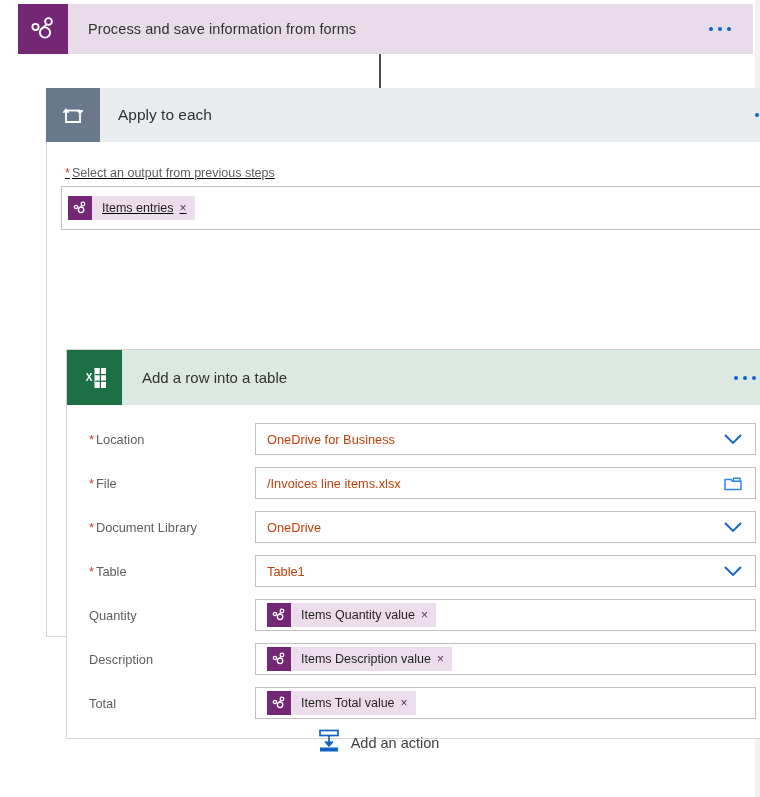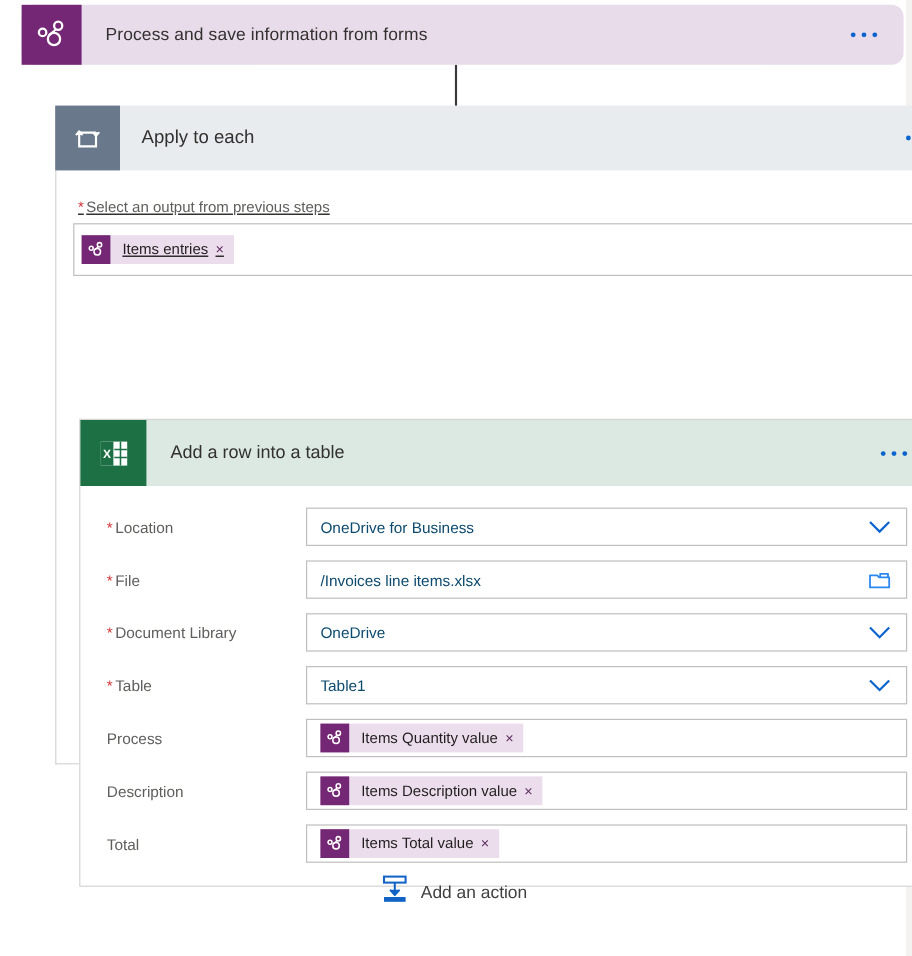--- a/index.html
+++ b/index.html
@@ -19,21 +19,21 @@
     position: absolute; top: 0; right: 0;
     width: 5px; height: 797px;
     background: #f3f2f1;
   }
 
   
   .trigger-card {
     position: absolute; left: 18px; top: 4px;
     width: 735px; height: 50px;
     background: #e8dcea;
-    display: flex; align-items: center; border-radius: 10px;
+    display: flex; align-items: center;
   }
   .card-icon {
     width: 50px; height: 50px; flex: 0 0 50px;
     display: flex; align-items: center; justify-content: center;
   }
   .icon-forms { background: #742774; }
   .card-title {
     flex: 1 1 auto;
     padding-left: 20px;
     font-size: 14.5px;
@@ -151,21 +151,21 @@
     flex: 1 1 auto;
     height: 32px;
     border: 1px solid #bfbfbf;
     background: #fff;
     display: flex; align-items: center;
     padding: 0 4px 0 11px;
     margin-right: 10px;
   }
   .field-value {
     flex: 1 1 auto;
-    font-size: 12.8px; color: #0c4a6e;
+    font-size: 12.8px; color: #c2410c;
     white-space: nowrap; overflow: hidden;
   }
   .ctrl-icon {
     flex: 0 0 auto; padding: 0 8px;
     display: flex; align-items: center;
   }
 
   
   .add-action {
     position: absolute; left: 0; top: 728px;
@@ -322,21 +322,21 @@
             <span class="field-value">Table1</span>
             <span class="ctrl-icon">
               <svg width="20" height="12" viewBox="0 0 20 12">
                   <polyline points="2,2 10,10 18,2" fill="none" stroke="#0b63ce" stroke-width="1.8"></polyline>
                 </svg>
             </span>
           </div>
         </div>
 
         <div class="field-row">
-          <div class="field-label">Process</div>
+          <div class="field-label">Quantity</div>
           <div class="field-control">
             <span class="chip">
               <span class="chip-icon">
                 <svg width="16" height="16" viewBox="0 0 30 30">
                   <circle cx="7.5" cy="13" r="3.1" fill="none" stroke="#ffffff" stroke-width="2.4"></circle>
                   <circle cx="17" cy="18.5" r="5.1" fill="none" stroke="#ffffff" stroke-width="2.4"></circle>
                   <circle cx="20.5" cy="7.5" r="3.4" fill="none" stroke="#ffffff" stroke-width="2.4"></circle>
                   <line x1="13" y1="15.3" x2="18.5" y2="10.6" stroke="#ffffff" stroke-width="2.2"></line>
                 </svg>
               </span>

